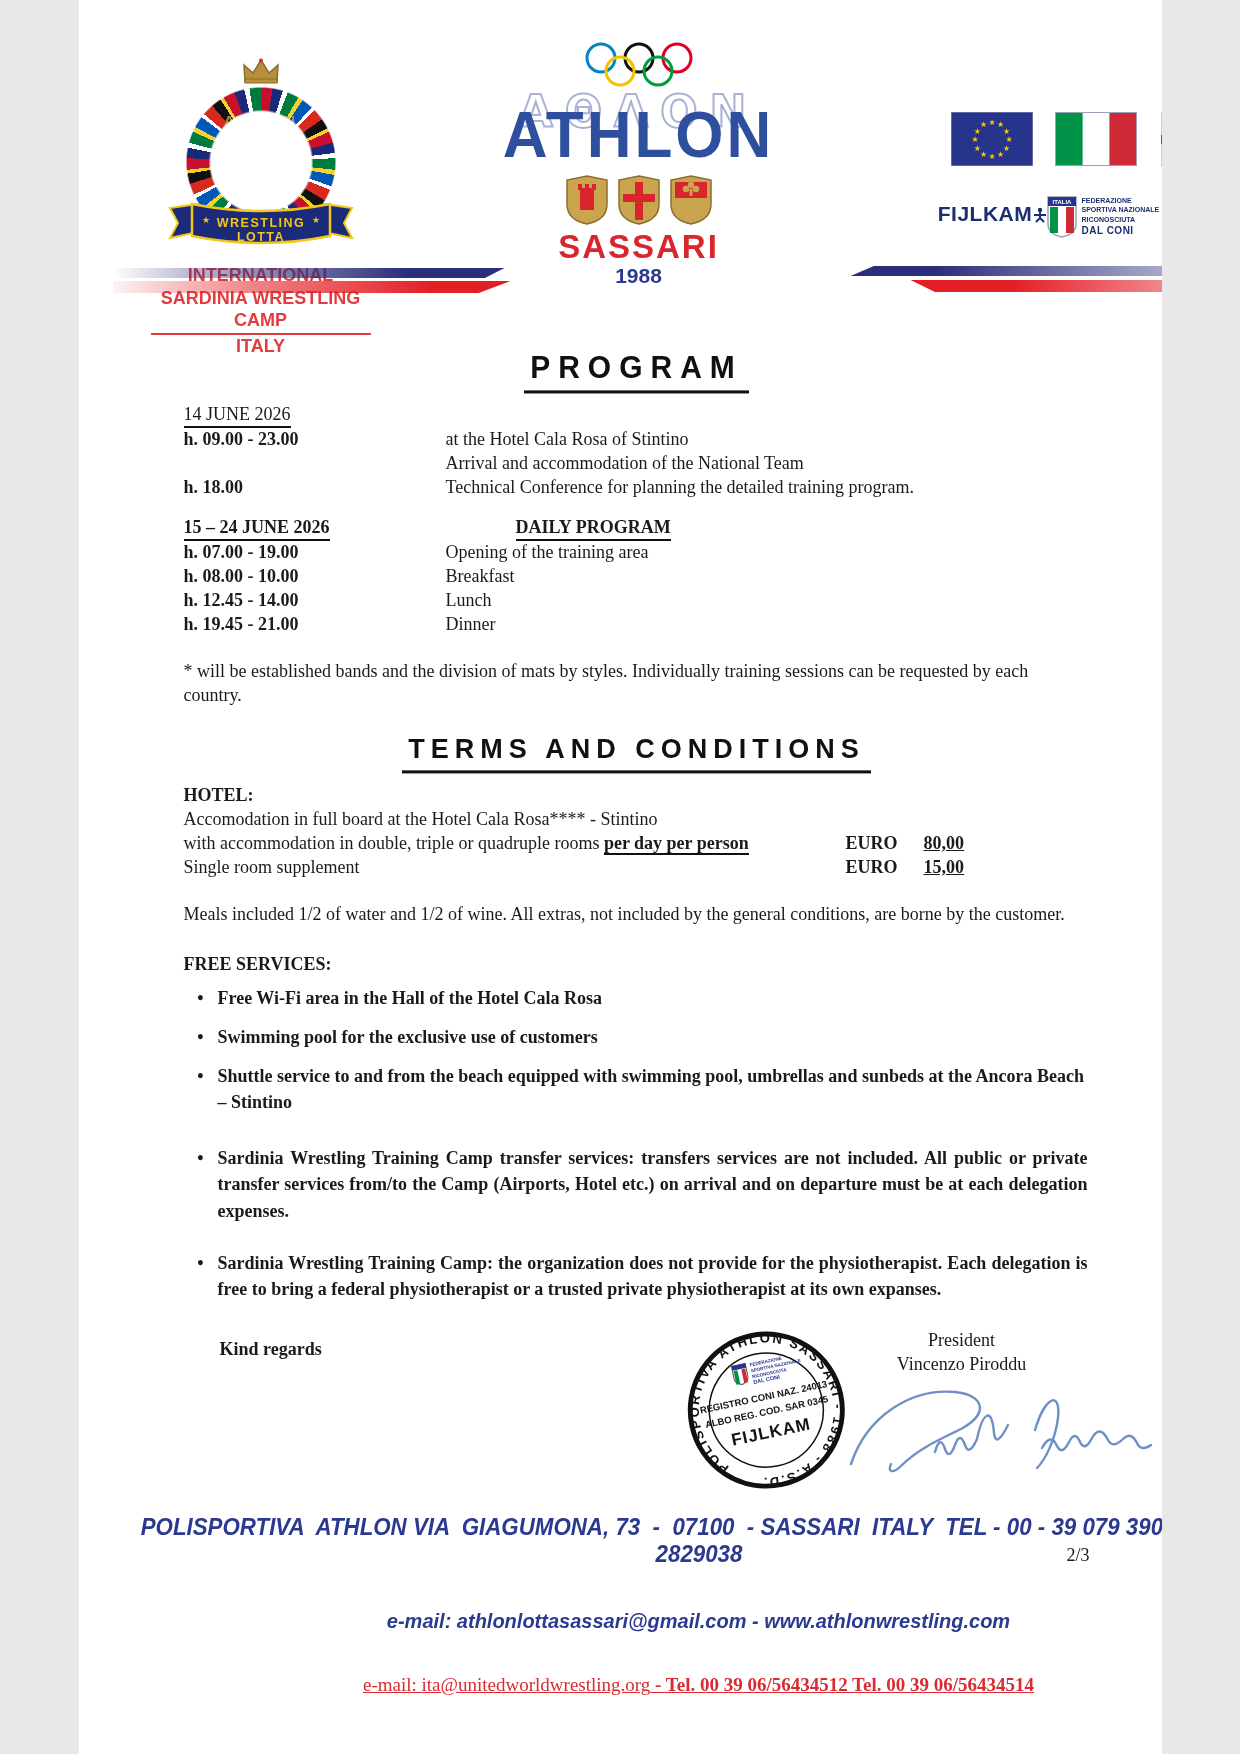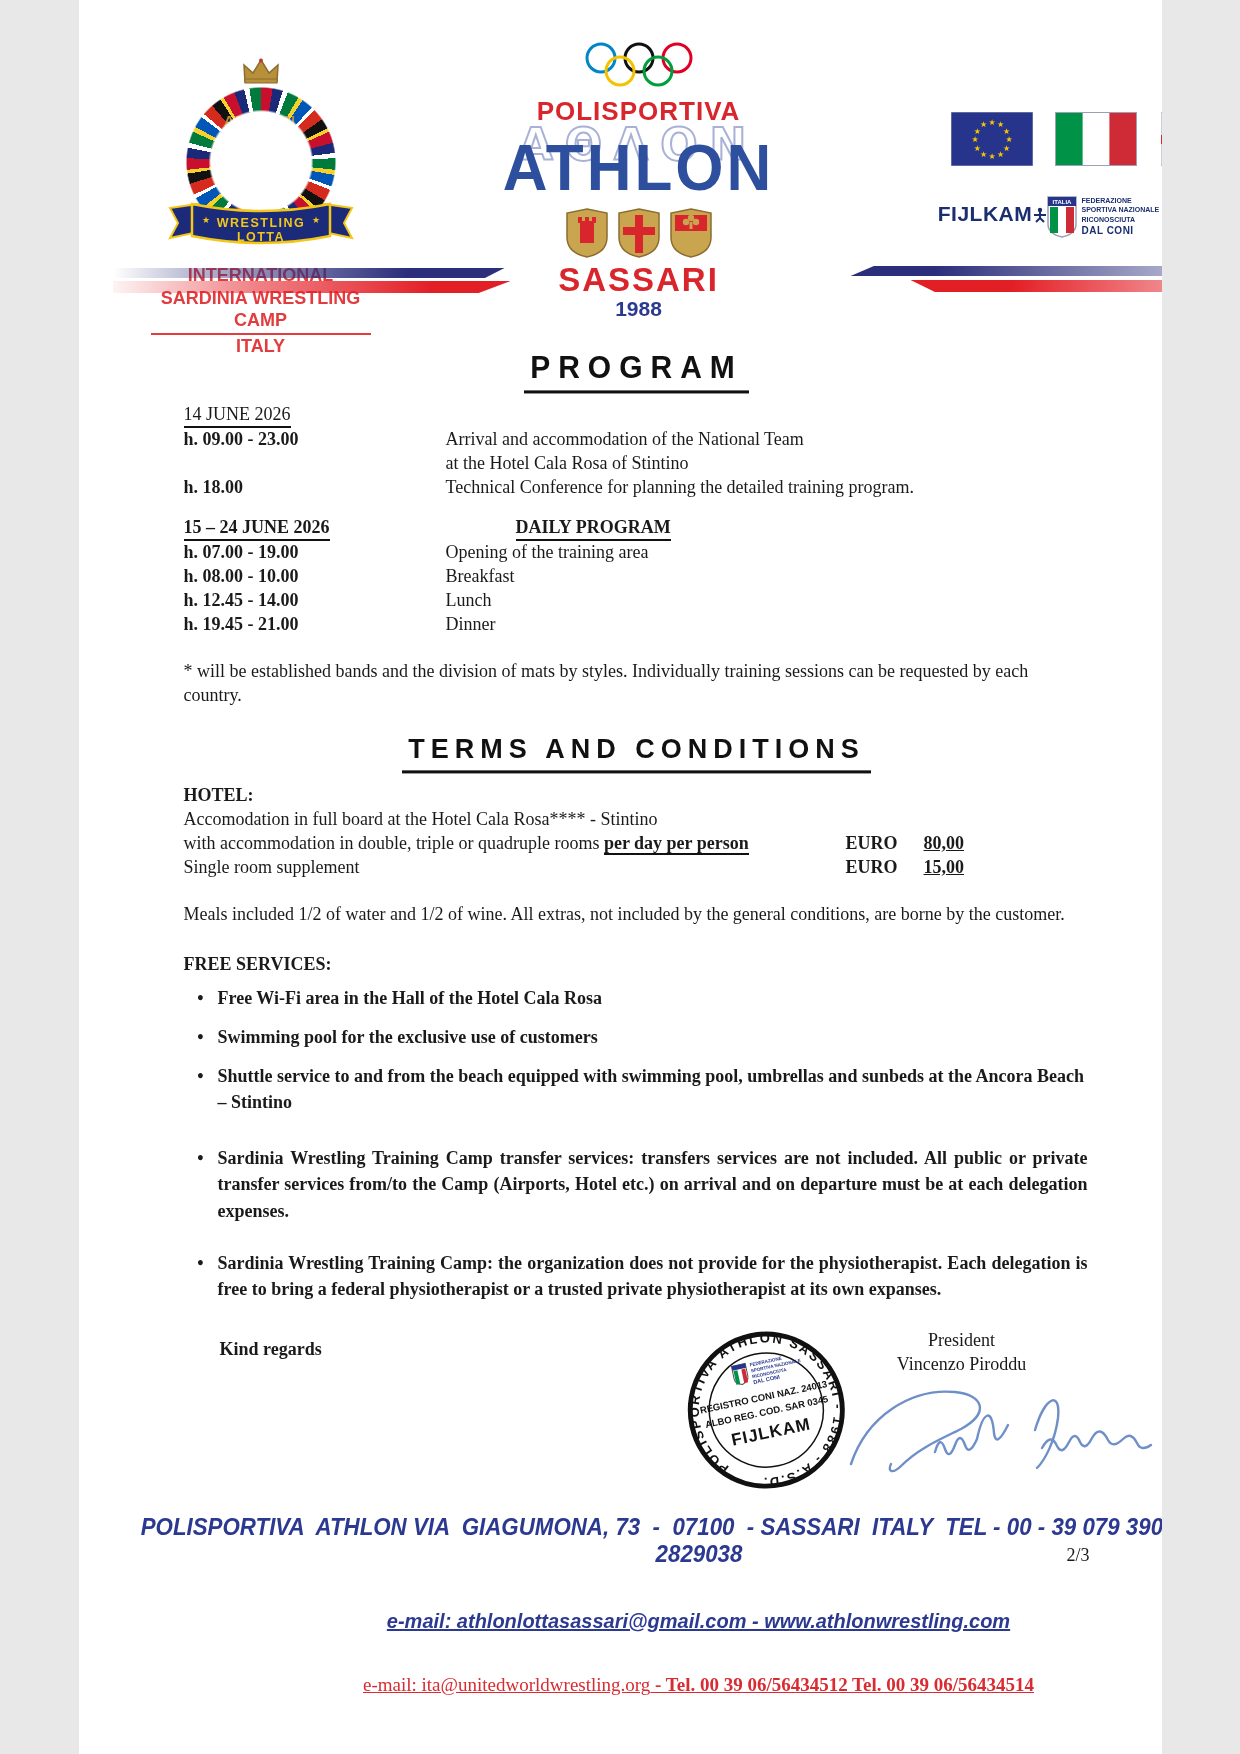--- a/index.html
+++ b/index.html
@@ -100,21 +100,21 @@
   .stamp{position:absolute;left:498px;top:-8px;transform:rotate(-12deg);}
   .president{position:absolute;left:628px;top:0;width:300px;text-align:center;line-height:1.35;}
   .sig{position:absolute;left:655px;top:44px;}
   .pagenum{text-align:right;margin-top:4px;}
 
   
   .footer{position:absolute;left:0;bottom:22px;width:1240px;text-align:center;
      font-family:"Liberation Sans",sans-serif;white-space:pre-wrap;}
   .f1{color:#2b3990;font-style:italic;font-weight:700;font-size:23px;transform:scaleX(.97);letter-spacing:0;}
   .f2{color:#2b3990;font-style:italic;font-weight:700;font-size:20px;margin-top:6px;}
-  .f2 .u{text-decoration:underline;}
+  .f2 .u{}
   .f3{color:#d92b31;font-size:19px;margin-top:5px;font-family:Liberation Serif, serif;}
   .f3 .u{text-decoration:underline;}
   .f3 .b{font-weight:700;}
 </style>
 </head>
 <body>
 
 <div class="page">
 
   <div class="hdr">
@@ -157,21 +157,20 @@
     </div>
 
     <div class="center-logo">
       <svg width="132" height="50" viewBox="0 0 132 50">
         <circle cx="28" cy="18" r="14" fill="none" stroke="#0085C7" stroke-width="3"></circle>
         <circle cx="66" cy="18" r="14" fill="none" stroke="#111111" stroke-width="3"></circle>
         <circle cx="104" cy="18" r="14" fill="none" stroke="#DF0024" stroke-width="3"></circle>
         <circle cx="47" cy="31" r="14" fill="none" stroke="#F4C300" stroke-width="3"></circle>
         <circle cx="85" cy="31" r="14" fill="none" stroke="#009F3D" stroke-width="3"></circle>
       </svg>
-      <div class="poli">POLISPORTIVA</div>
       <span class="greek">ΑΘΛΟΝ</span>
       <span class="athlon-big">ATHLON</span>
       <div class="shields">
         <svg width="148" height="52" viewBox="0 0 148 52">
           <path d="M22 2 L42 6 L42 30 Q42 46 22 50 Q2 46 2 30 L2 6 Z" fill="#c9a54f" stroke="#8a6d2f" stroke-width="1.5"></path>
           <rect x="15" y="14" width="14" height="22" fill="#d8262c"></rect>
           <rect x="13" y="10" width="4" height="6" fill="#d8262c"></rect>
             <rect x="20" y="10" width="4" height="6" fill="#d8262c"></rect>
             <rect x="27" y="10" width="4" height="6" fill="#d8262c"></rect>
           <path d="M74 2 L94 6 L94 30 Q94 46 74 50 Q54 46 54 30 L54 6 Z" fill="#c9a54f" stroke="#8a6d2f" stroke-width="1.5"></path>
@@ -280,22 +279,22 @@
       <span class="in">PROGRAM</span>
     </div>
 
     <div class="date-head">
       <span class="u">14 JUNE 2026</span>
     </div>
 
     <div class="prow">
       <div class="t">h. 09.00 - 23.00</div>
       <div>
+        <div>at the Hotel Cala Rosa of Stintino</div>
         <div>Arrival and accommodation of the National Team</div>
-        <div>at the Hotel Cala Rosa of Stintino</div>
       </div>
     </div>
     <div class="prow">
       <div class="t">h. 18.00</div>
       <div>Technical Conference for planning the detailed training program.</div>
     </div>
 
     <div class="daily-row">
       <div class="dt"><span class="u">15 – 24 JUNE  2026</span></div>
       <div class="dp"><span class="u" style="margin-left:70px;">DAILY PROGRAM</span></div>

